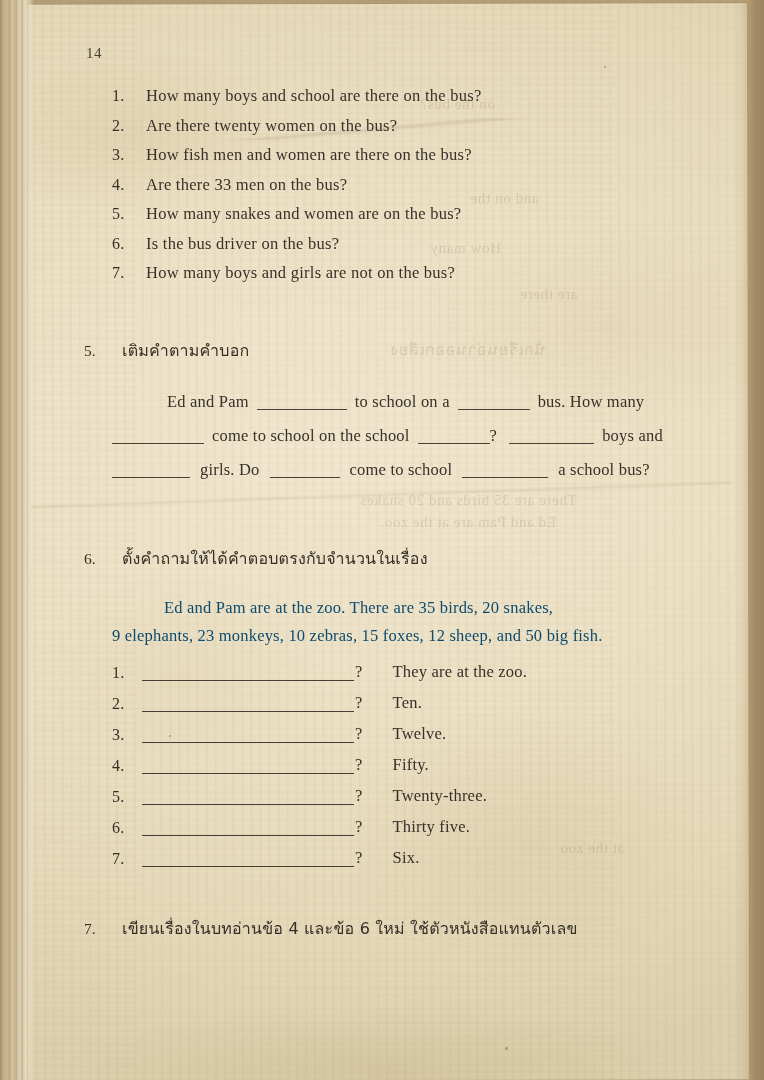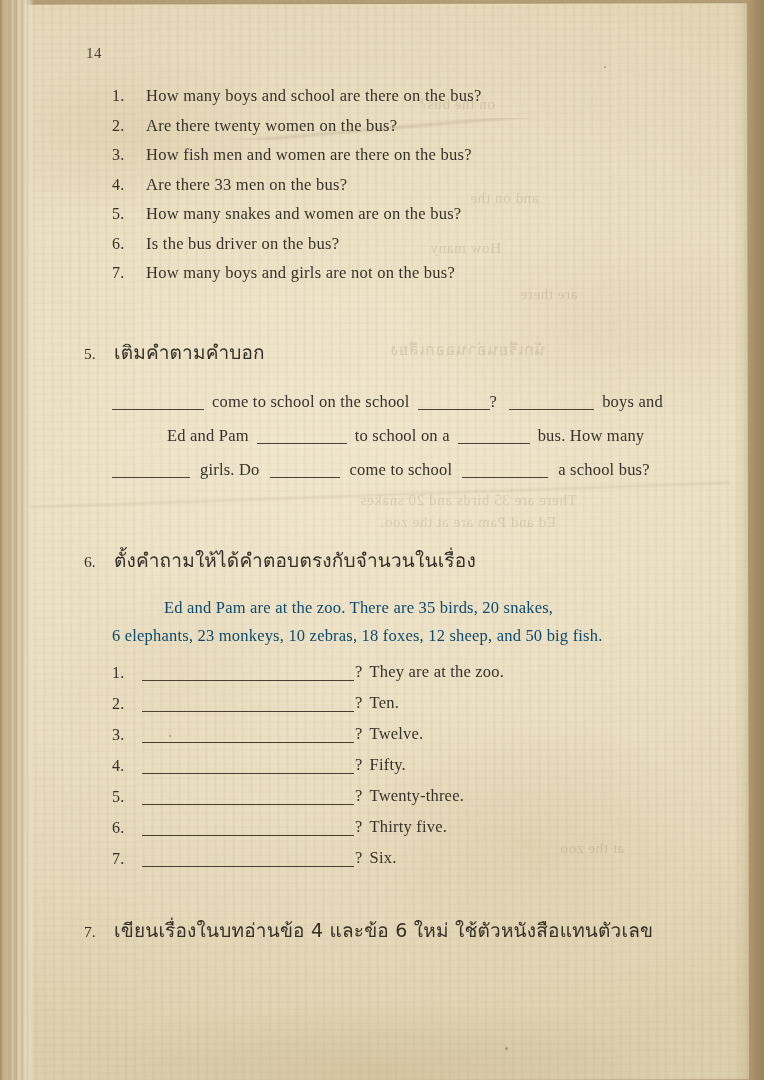--- a/index.html
+++ b/index.html
@@ -151,23 +151,24 @@
     font-family: "DejaVu Sans", "Liberation Sans", sans-serif;
     color: #352f27;
   }
   .th-num {
     width: 30px;
     flex: 0 0 30px;
     font-family: "Liberation Serif", serif;
     font-size: 15.5px;
   }
   .th-text {
-    font-size: 19px;
+    font-size: 16px;
     letter-spacing: .2px;
     line-height: 1.35;
+    margin-left: 8px;
   }
 
   
   .fillpara {
     position: absolute;
     left: 112px;
     width: 600px;
     font-size: 16.5px;
     color: #38312a;
     letter-spacing: .2px;
@@ -218,21 +219,21 @@
   }
   .ansrule {
     width: 212px;
     flex: 0 0 212px;
     border-bottom: 1.7px solid #473d33;
     height: 13px;
     margin-right: 1px;
   }
   .ansq { flex: 0 0 auto; line-height: 1; }
   .anstext {
-    margin-left: 7px;
+    margin-left: 30px;
     line-height: 1;
     white-space: nowrap;
   }
 
   
   .bleed {
     position: absolute;
     color: rgba(104,86,62,0.17);
     font-size: 15px;
     font-family: "Liberation Serif", serif;
@@ -339,41 +340,41 @@
     </div>
 
     <div class="th-head" style="left:84px; top:340px;">
       <span class="th-num">5.</span>
       <span class="th-text">เติมคำตามคำบอก</span>
     </div>
 
     <div class="fillpara" style="top:392px;">
 
       <div class="fillline">
+        <span class="sp" style="width:55px;"></span><span>Ed and Pam</span><span class="sp" style="width:8px;"></span><span class="blank" style="width:90px;"></span><span class="sp" style="width:8px;"></span><span>to school on a</span><span class="sp" style="width:8px;"></span><span class="blank" style="width:72px;"></span><span class="sp" style="width:8px;"></span><span>bus.   How many</span>
+      </div>
+
+      <div class="fillline">
         <span class="blank" style="width:92px;"></span><span class="sp" style="width:8px;"></span><span>come to school on the school</span><span class="sp" style="width:8px;"></span><span class="blank" style="width:72px;"></span><span>?</span><span class="sp" style="width:12px;"></span><span class="blank" style="width:85px;"></span><span class="sp" style="width:8px;"></span><span>boys and</span>
-      </div>
-
-      <div class="fillline">
-        <span class="sp" style="width:55px;"></span><span>Ed and Pam</span><span class="sp" style="width:8px;"></span><span class="blank" style="width:90px;"></span><span class="sp" style="width:8px;"></span><span>to school on a</span><span class="sp" style="width:8px;"></span><span class="blank" style="width:72px;"></span><span class="sp" style="width:8px;"></span><span>bus.   How many</span>
       </div>
 
       <div class="fillline">
         <span class="blank" style="width:78px;"></span><span class="sp" style="width:10px;"></span><span>girls.   Do</span><span class="sp" style="width:10px;"></span><span class="blank" style="width:70px;"></span><span class="sp" style="width:10px;"></span><span>come to school</span><span class="sp" style="width:10px;"></span><span class="blank" style="width:86px;"></span><span class="sp" style="width:10px;"></span><span>a school bus?</span>
       </div>
 
     </div>
 
     <div class="th-head" style="left:84px; top:548px;">
       <span class="th-num">6.</span>
       <span class="th-text">ตั้งคำถามให้ได้คำตอบตรงกับจำนวนในเรื่อง</span>
     </div>
 
     <div class="zoopara" style="top:598px;">
       <div class="zooline"><span class="zoo-indent"></span><span>Ed and Pam are at the zoo.    There are 35 birds, 20 snakes,</span></div>
-      <div class="zooline"><span>6 elephants, 23 monkeys, 10 zebras, 18 foxes, 12 sheep, and 50 big fish.</span></div>
+      <div class="zooline"><span>9 elephants, 23 monkeys, 10 zebras, 15 foxes, 12 sheep, and 50 big fish.</span></div>
     </div>
 
     <div class="ansblock" style="top:664px;">
 
       <div class="ansrow">
         <span class="ansnum">1.</span>
         <span class="ansrule"></span>
         <span class="ansq">?</span>
         <span class="anstext">They are at the zoo.</span>
       </div>

